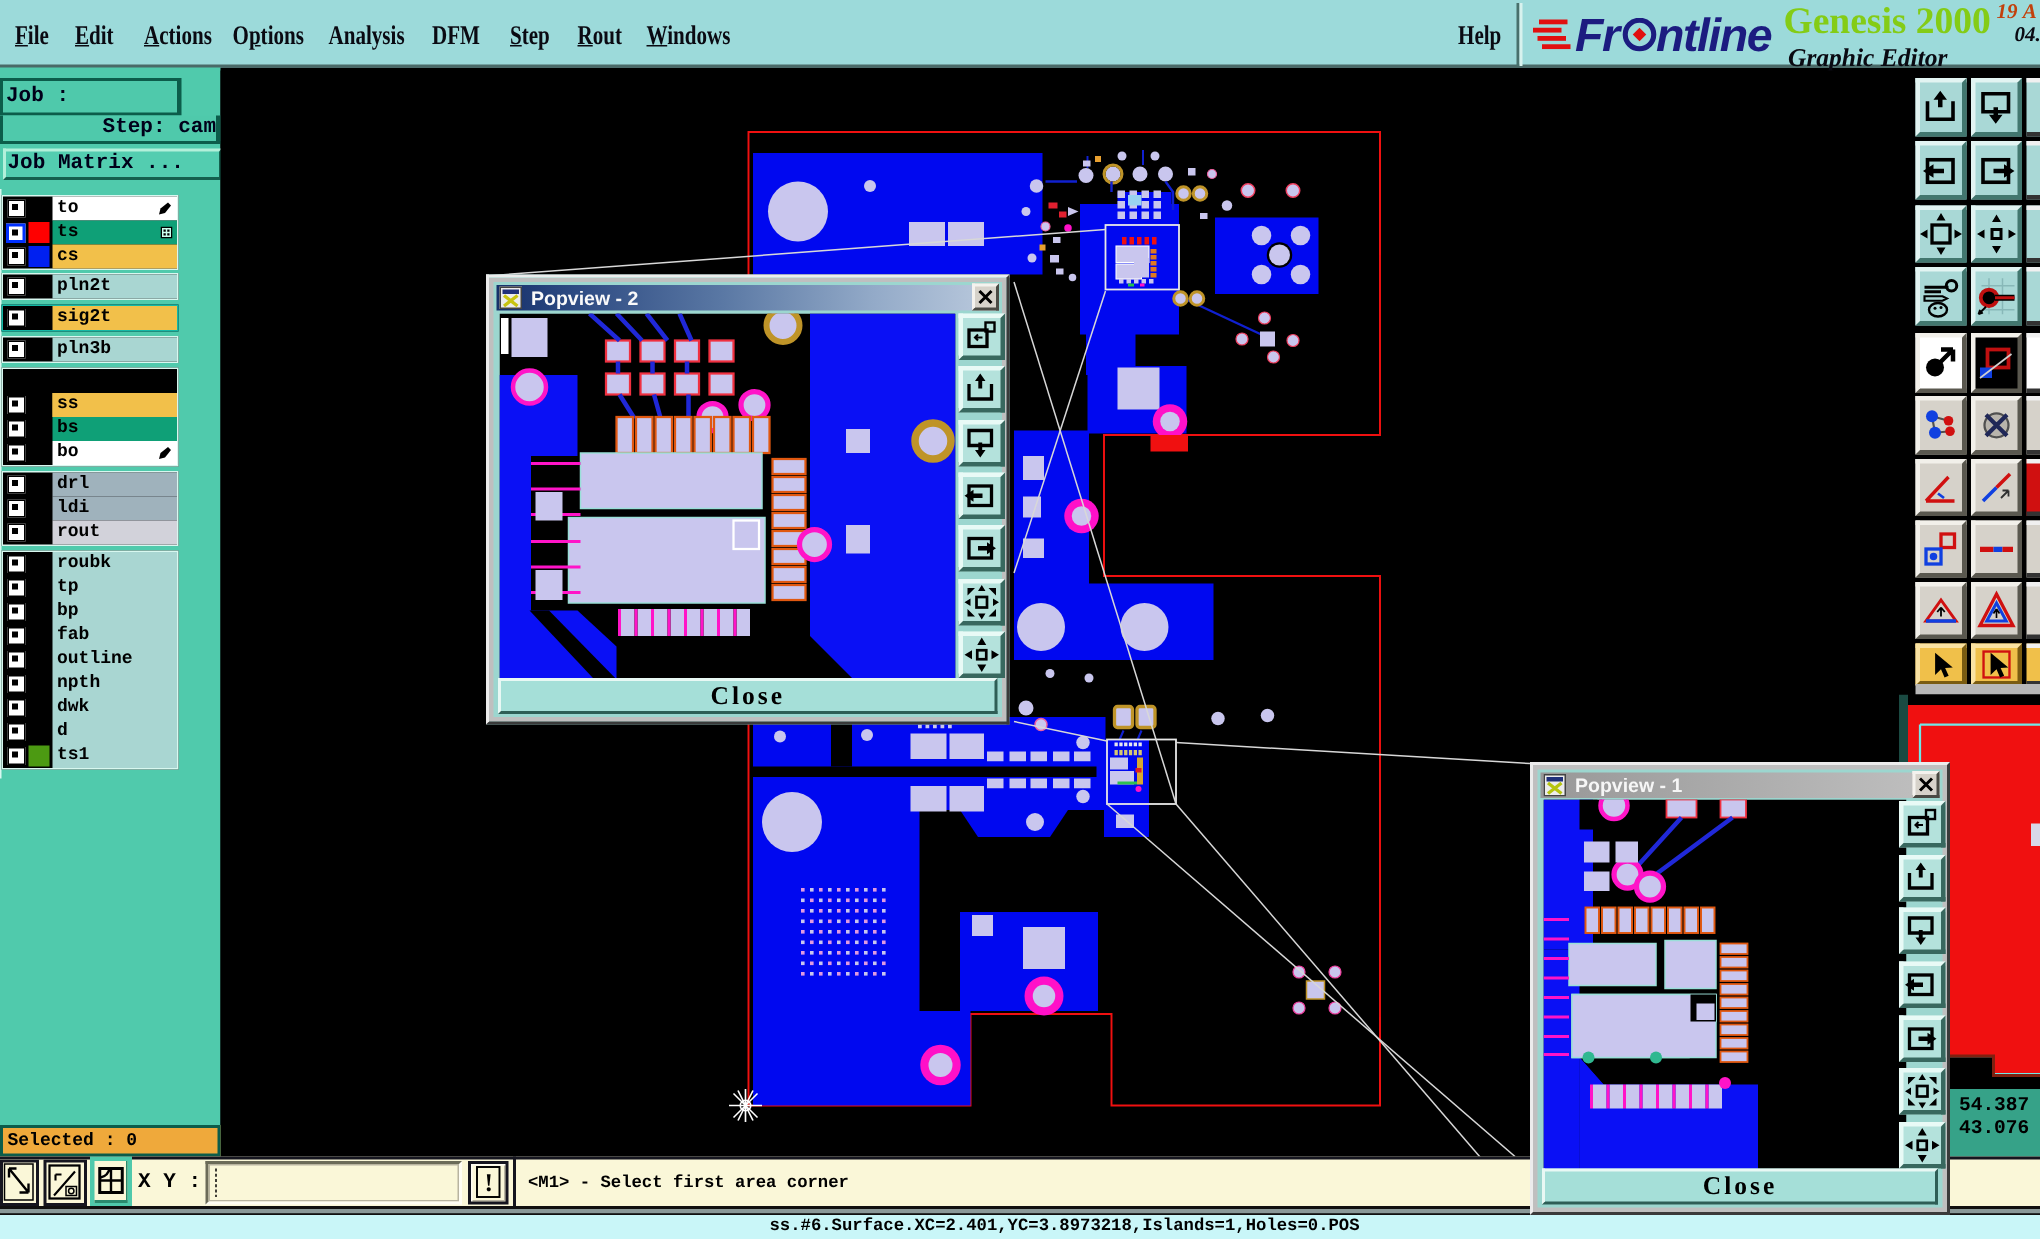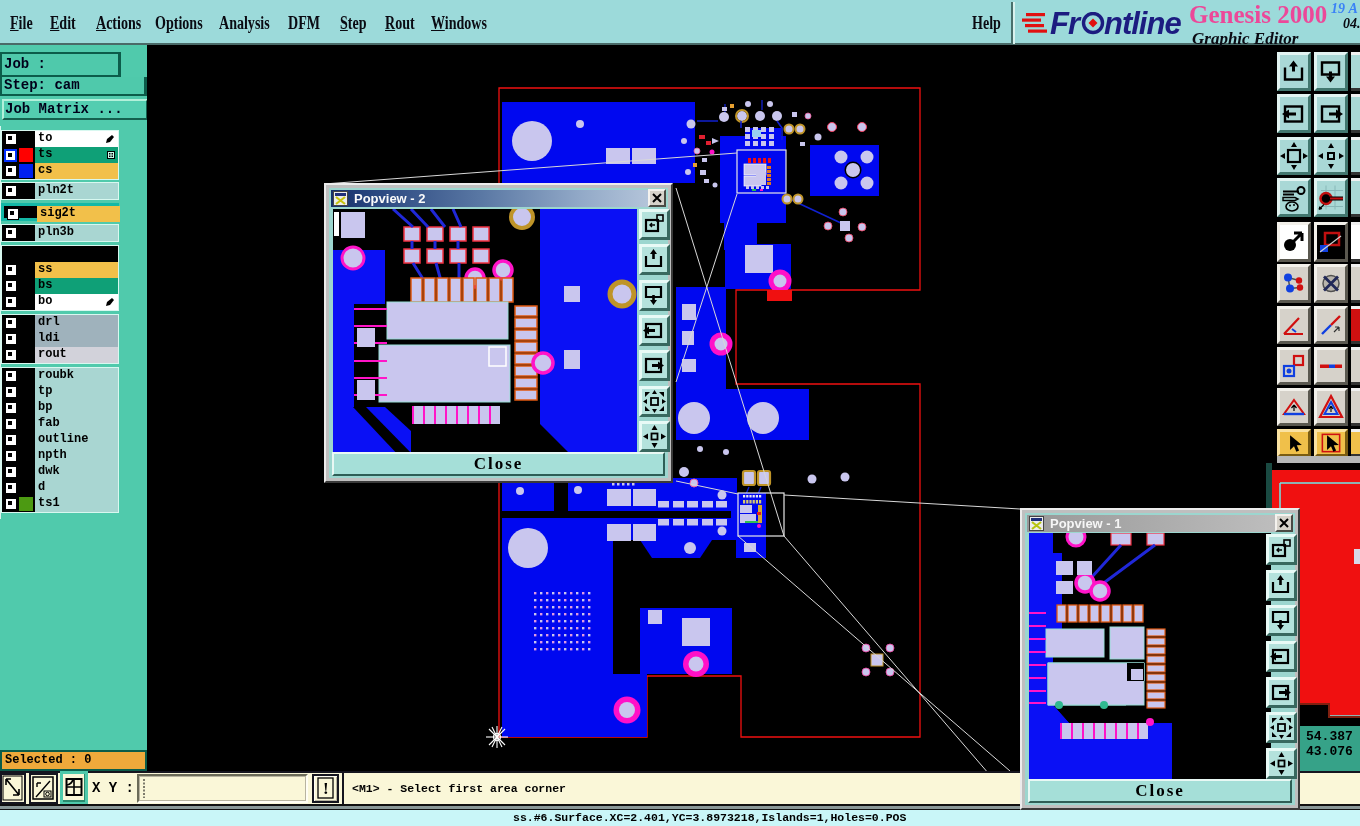--- a/index.html
+++ b/index.html
@@ -45,33 +45,33 @@
 
 <div class="abs" style="left:1050px;top:6px;font-family:'Liberation Sans',sans-serif;font-weight:bold;font-style:italic;font-size:31px;color:#1c1c80;letter-spacing:-1px;">Fr</div>
 
 <svg class="abs" style="left:1081px;top:12px;" width="24" height="24">
 <circle cx="12" cy="11" r="9.5" fill="none" stroke="#1c1c80" stroke-width="3.4"></circle>
 <path d="M12 6.5 L16.5 11 L12 15.5 L7.5 11 Z" fill="#e11010"></path>
 </svg>
 
 <div class="abs" style="left:1104px;top:6px;font-family:'Liberation Sans',sans-serif;font-weight:bold;font-style:italic;font-size:31px;color:#1c1c80;letter-spacing:-1px;">ntline</div>
 
-<div class="abs" style="left:1189px;top:1px;font-family:'Liberation Serif',serif;font-weight:bold;font-size:25px;color:#ec4899;">Genesis 2000</div>
-
-<div class="abs" style="left:1331px;top:1px;font-family:'Liberation Serif',serif;font-weight:bold;font-style:italic;font-size:14px;color:#3b82f6;">19&nbsp;A</div>
+<div class="abs" style="left:1189px;top:1px;font-family:'Liberation Serif',serif;font-weight:bold;font-size:25px;color:#84cc16;">Genesis 2000</div>
+
+<div class="abs" style="left:1331px;top:1px;font-family:'Liberation Serif',serif;font-weight:bold;font-style:italic;font-size:14px;color:#c2410c;">19&nbsp;A</div>
 
 <div class="abs" style="left:1343px;top:16px;font-family:'Liberation Serif',serif;font-weight:bold;font-style:italic;font-size:14px;color:#0a0a12;">04.</div>
 
 <div class="abs" style="left:1192px;top:29px;font-family:'Liberation Serif',serif;font-weight:bold;font-style:italic;font-size:17px;color:#0a0a12;">Graphic Editor</div>
 
 <div class="abs" style="left:0;top:45px;width:147px;height:726px;background:#50caac;"></div>
 
 <div class="abs mono" style="left:0px;top:52px;width:121px;height:25px;background:#4fc9ab;border:2px solid #0c5c4a;border-right:3px solid #0c5c4a;font-size:14px;line-height:21px;padding-left:2px;">Job : 4v2d700ha0</div>
 
-<div class="abs mono" style="left:0px;top:77px;width:147px;height:19px;background:#4fc9ab;border:2px solid #0c5c4a;border-top:none;border-right:3px solid #0c5c4a;font-size:14px;line-height:16px;padding-left:2px;">Step: cam</div>
+<div class="abs mono" style="left:0px;top:77px;width:147px;height:19px;background:#4fc9ab;border:2px solid #0c5c4a;border-top:none;border-right:3px solid #0c5c4a;font-size:14px;line-height:16px;padding-left:2px;text-align:right;">Step: cam</div>
 
 <div class="abs mono" style="left:2px;top:99px;width:146px;height:21px;background:#53cdb0;border-top:2px solid #b2f0da;border-left:2px solid #b2f0da;border-bottom:2px solid #14604e;border-right:2px solid #14604e;font-size:14px;line-height:17px;padding-left:1px;">Job Matrix ...</div>
 
 <div class="abs" style="left:0px;top:126px;width:121px;height:393px;background:#50caac;border-left:1px solid #d8f8f0;"></div>
 
 <div class="abs" style="left:1px;top:130px;width:118px;height:50px;background:#000;border:1px solid #d8f8f0;">
 
 <div class="lrow" style="left:0;top:0px;width:116px;">
 <div class="cbx" style="">
         <i></i>
@@ -107,21 +107,21 @@
 <div class="abs" style="left:1px;top:182px;width:118px;height:18px;background:#000;border:1px solid #d8f8f0;">
 
 <div class="lrow" style="left:0;top:0px;width:116px;">
 <div class="cbx" style="">
         <i></i>
       </div>
 <div class="lname" style="background:#a9d6d2;">pln2t</div>
 </div>
 </div>
 
-<div class="abs" style="left:1px;top:203px;width:118px;height:18px;background:#000;border:3px solid #14b8a6;">
+<div class="abs" style="left:1px;top:203px;width:118px;height:18px;background:#000;border:1px solid #14b8a6;">
 
 <div class="lrow" style="left:0;top:0px;width:116px;">
 <div class="cbx" style="">
         <i></i>
       </div>
 <div class="lname" style="background:#f2c04a;">sig2t</div>
 </div>
 </div>
 
 <div class="abs" style="left:1px;top:224px;width:118px;height:18px;background:#000;border:1px solid #d8f8f0;">

